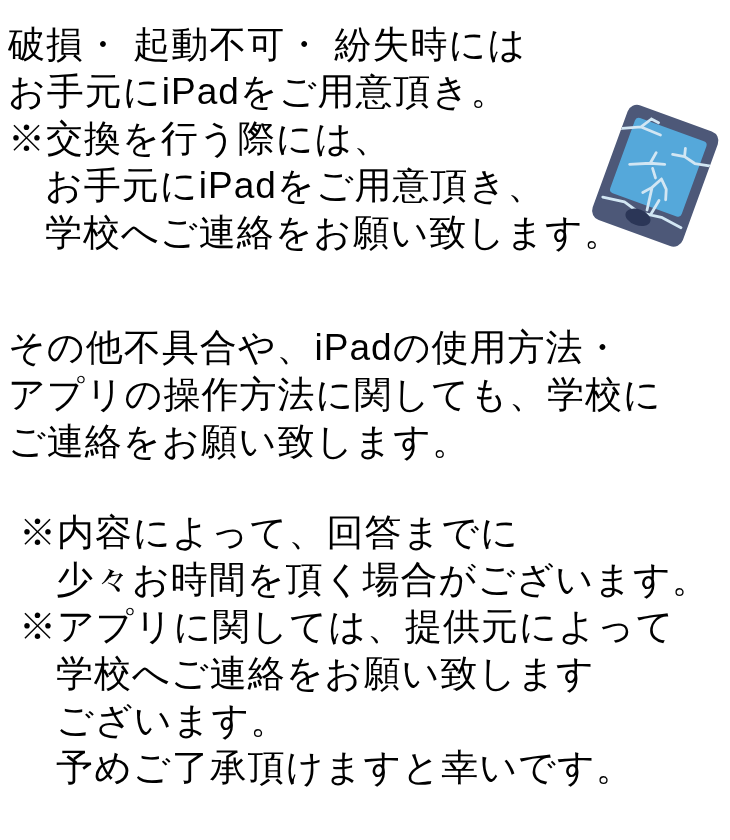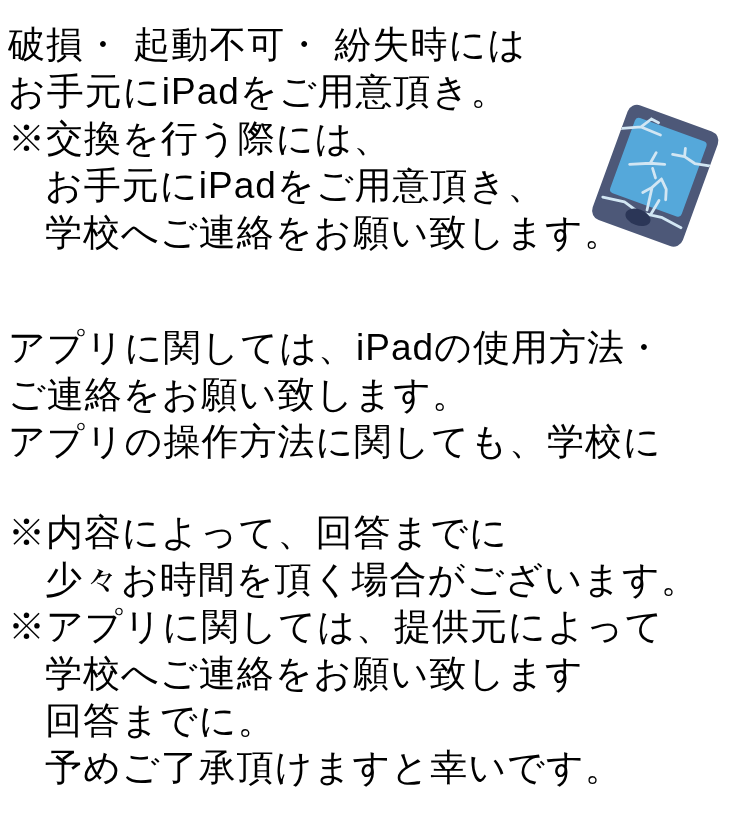--- a/index.html
+++ b/index.html
@@ -24,21 +24,21 @@
     color: var(--c-text);
     font-size: 37px;
     line-height: 47px;
     letter-spacing: 1px;
     white-space: nowrap;
     border-radius: 25px;
   }
   .section { position: absolute; left: 8px; }
   #sec0 { top: 21px; }
   #sec1 { top: 324px; }
-  #sec2 { top: 509px; }
+  #sec2 { top: 509px; margin-left: 11px; }
   .line { height: 47px; }
   .line.indent { padding-left: 37px; }
 
   
   .illu {
     position: absolute;
     left: 590px;
     top: 100px;
     width: 140px;
     height: 165px;
@@ -92,30 +92,30 @@
 
 <div class="doc">
   <div class="section" id="sec0">
       <div class="line">破損・ 起動不可・ 紛失時には</div>
       <div class="line">お手元にiPadをご用意頂き。</div>
       <div class="line">※交換を行う際には、</div>
       <div class="line indent">お手元にiPadをご用意頂き、</div>
       <div class="line indent">学校へご連絡をお願い致します。</div>
     </div>
   <div class="section" id="sec1">
-      <div class="line">アプリに関しては、iPadの使用方法・</div>
+      <div class="line">その他不具合や、iPadの使用方法・</div>
+      <div class="line">アプリの操作方法に関しても、学校に</div>
       <div class="line">ご連絡をお願い致します。</div>
-      <div class="line">アプリの操作方法に関しても、学校に</div>
     </div>
   <div class="section" id="sec2">
       <div class="line">※内容によって、回答までに</div>
       <div class="line indent">少々お時間を頂く場合がございます。</div>
       <div class="line">※アプリに関しては、提供元によって</div>
       <div class="line indent">学校へご連絡をお願い致します</div>
-      <div class="line indent">回答までに。</div>
+      <div class="line indent">ございます。</div>
       <div class="line indent">予めご了承頂けますと幸いです。</div>
     </div>
 </div>
 
 <div class="illu">
   <div class="tablet">
     <div class="screen"></div>
     <svg class="cracks" viewBox="0 0 96 122" xmlns="http://www.w3.org/2000/svg">
       <path d="M-2,29 L18,20 M18,20 L25,9 M25,9 L33,10 M18,20 L39,21"></path>
       <path d="M20,59 L39,51 M39,51 L41,39 M39,51 L53,47 M43,55 L49,63"></path>

